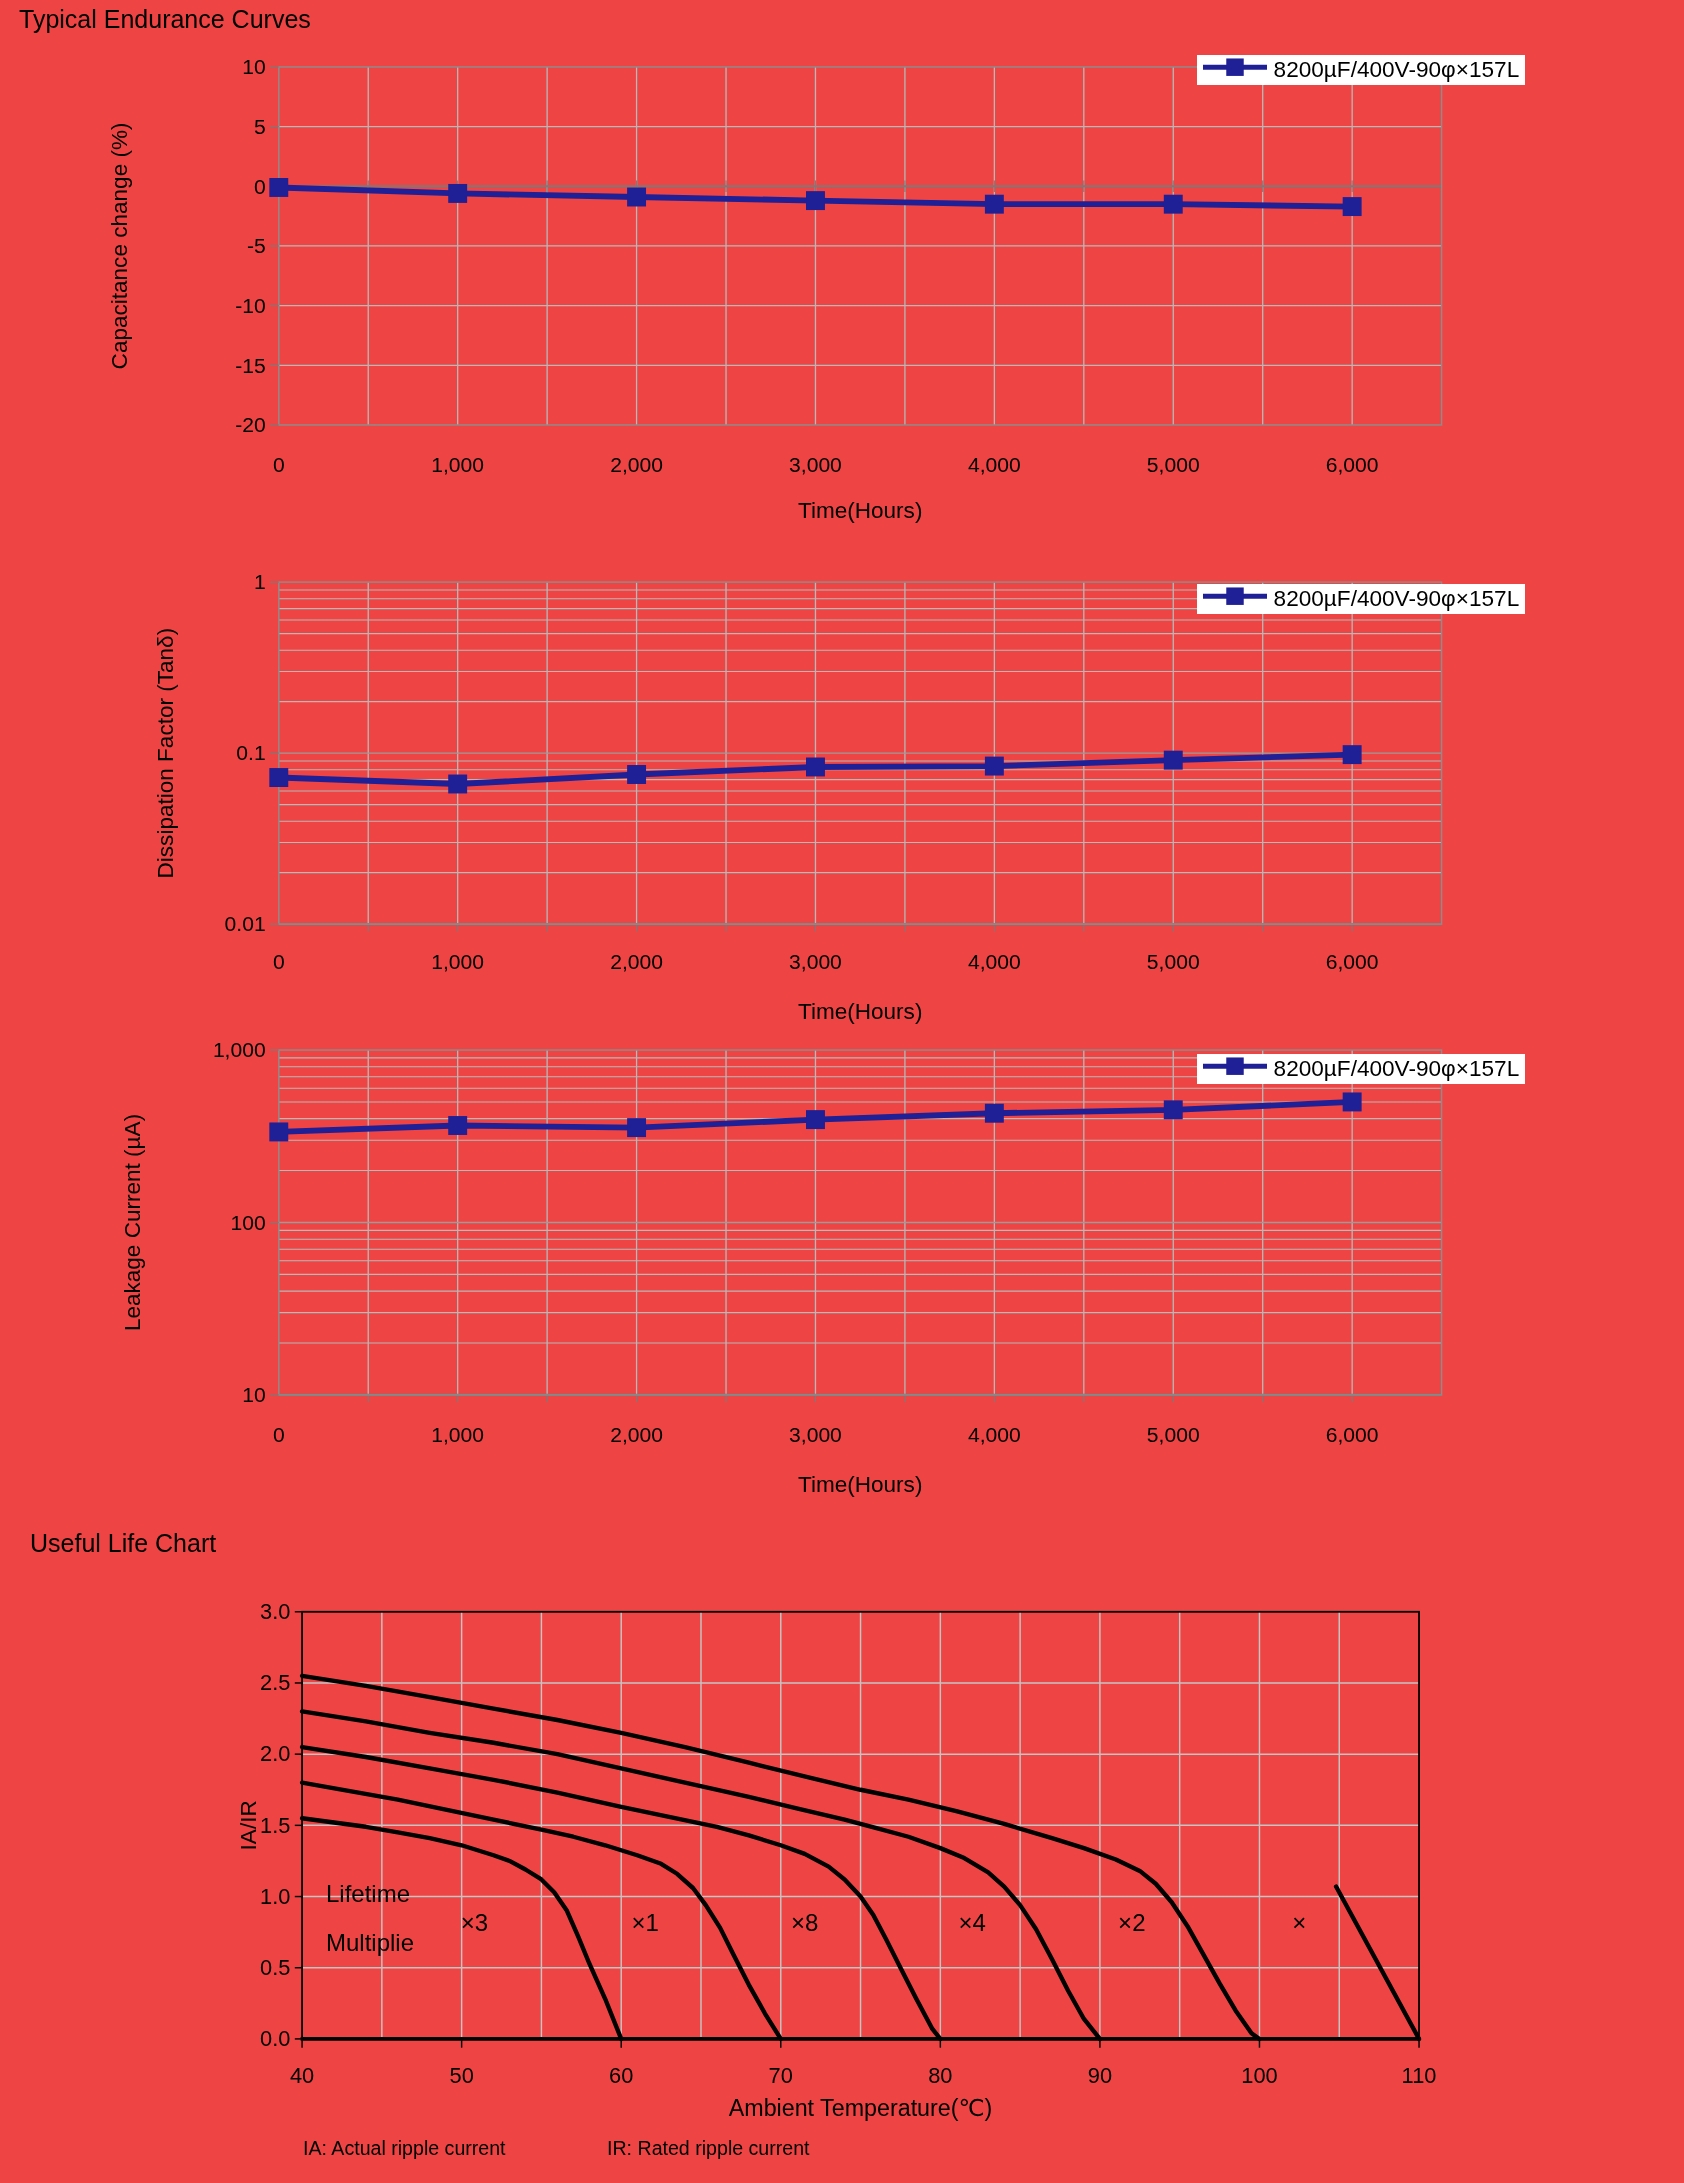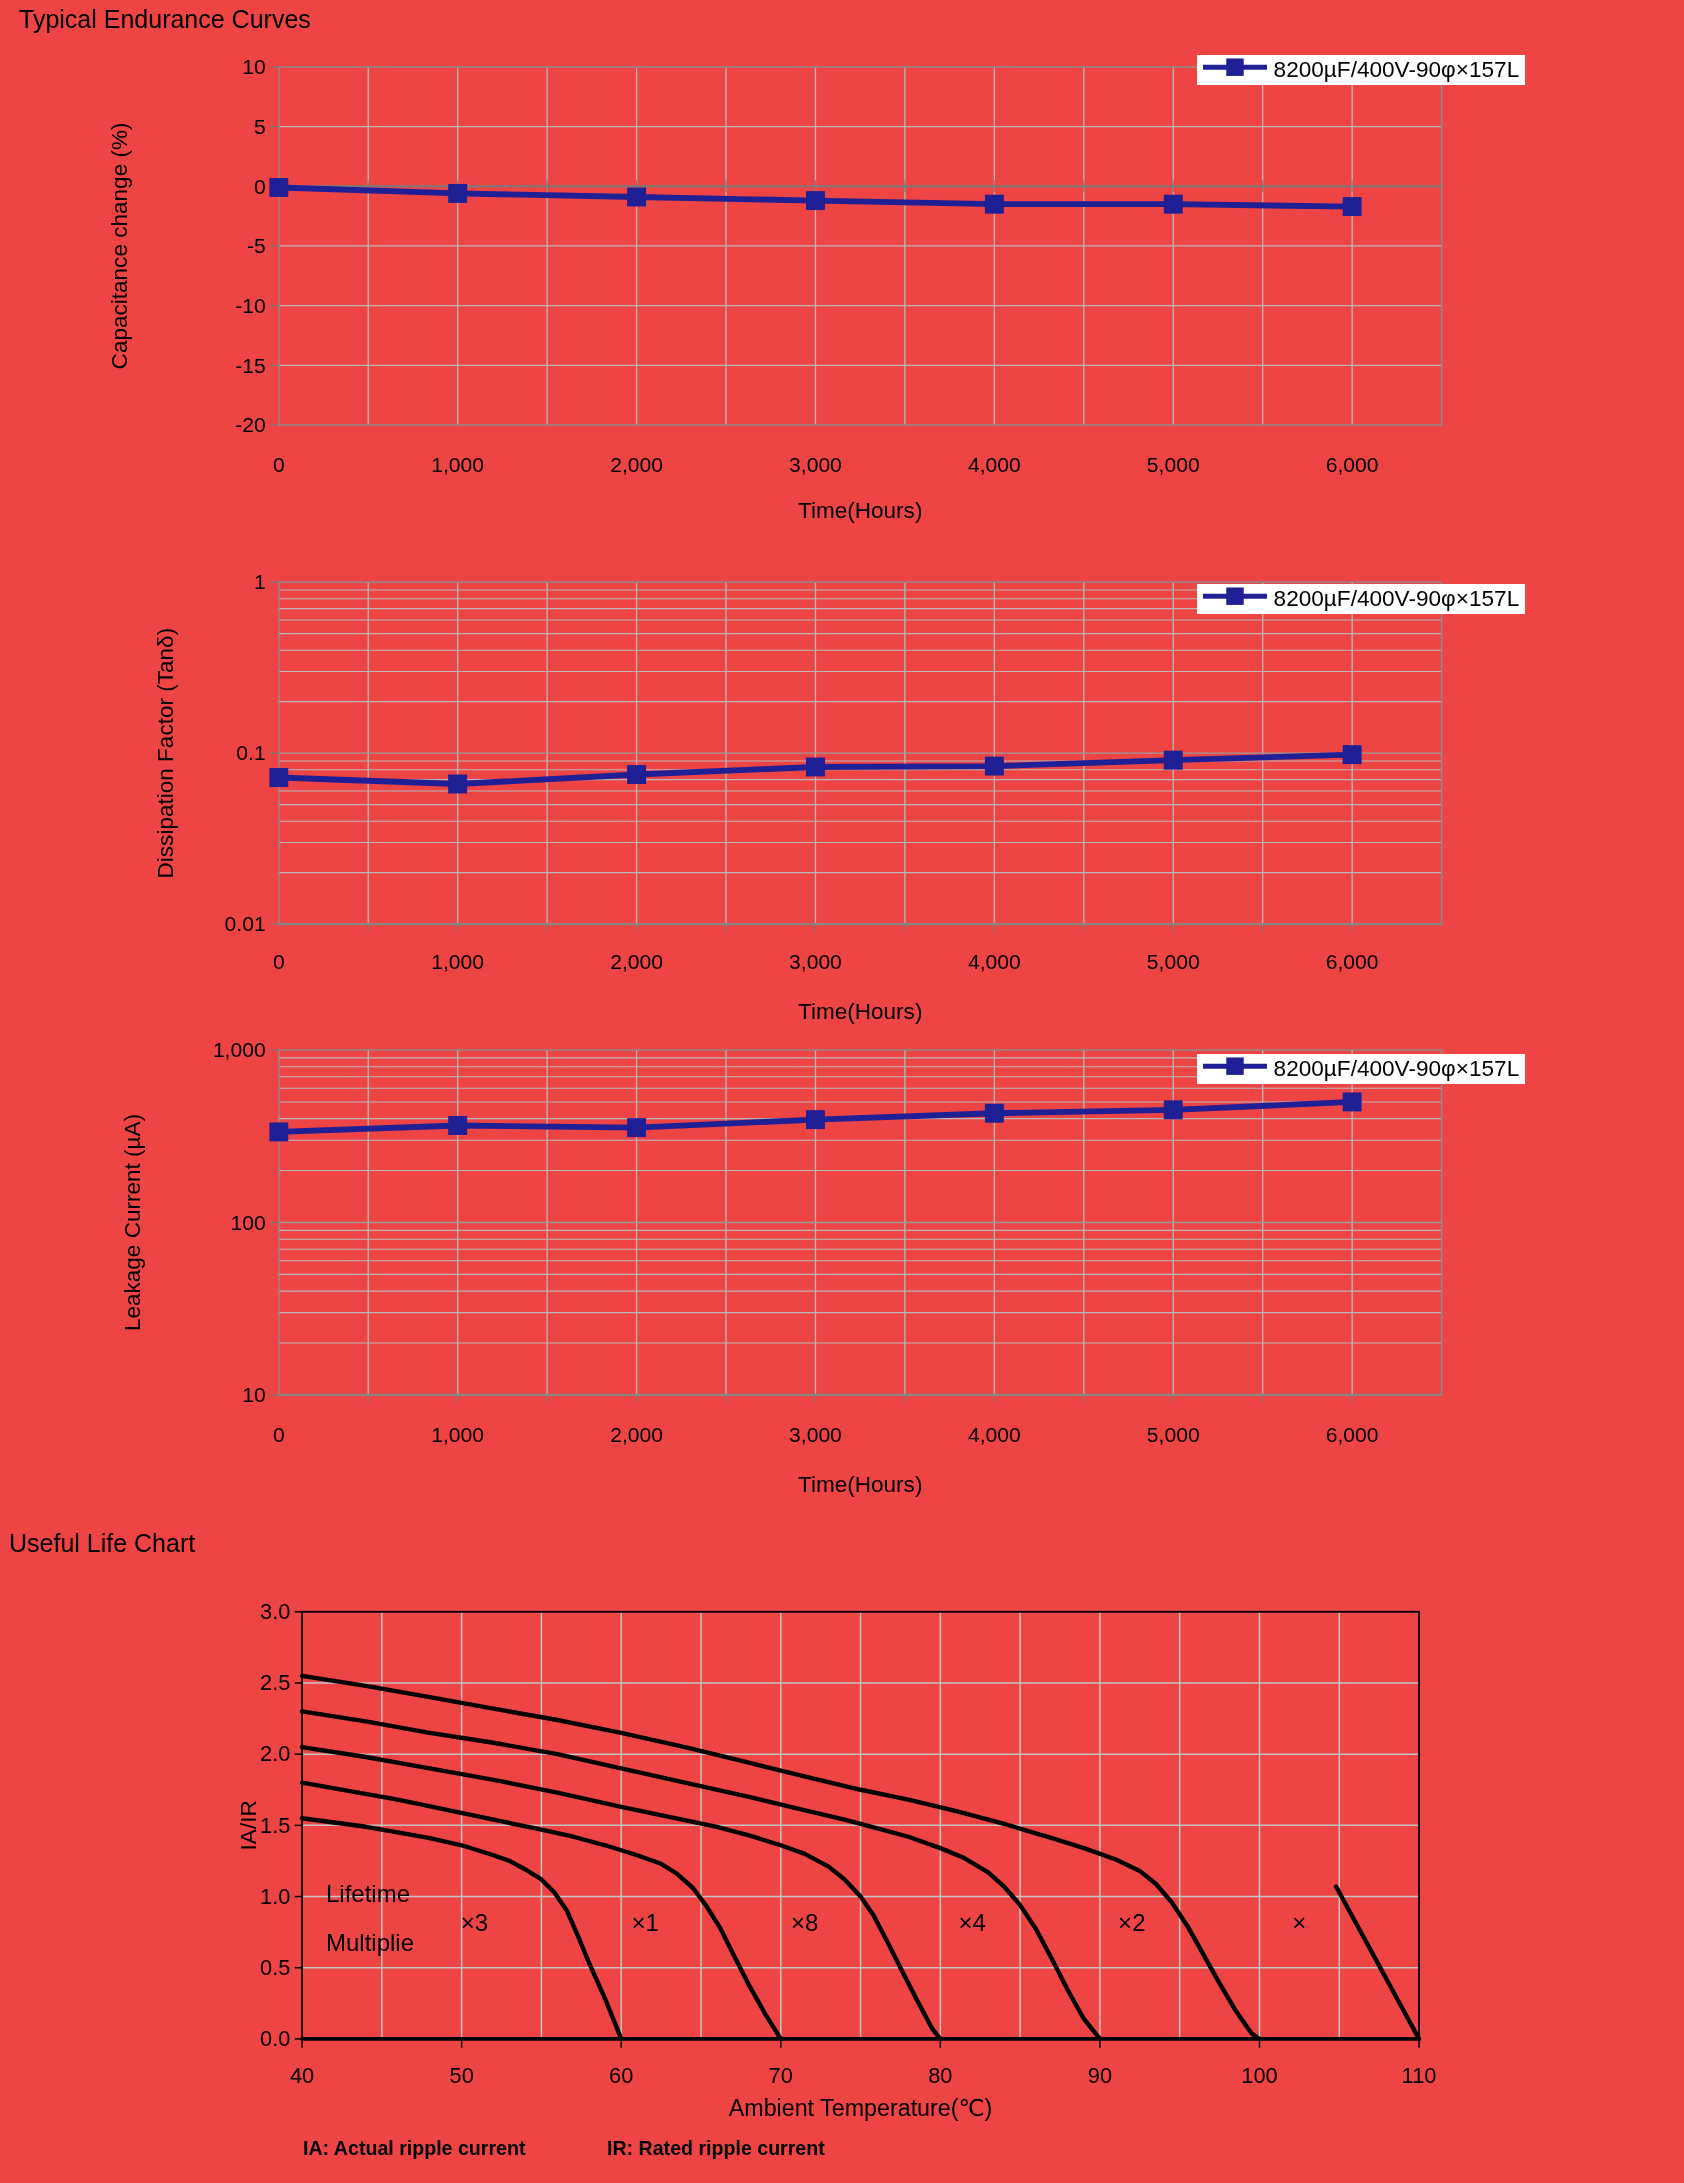--- a/index.html
+++ b/index.html
@@ -2,29 +2,29 @@
 <html style="--navy: #1f1f96;font-size:11.6px"><head>
 <meta charset="utf-8">
 <style>
   html,body{margin:0;padding:0;background:#fff;}
   body{font-family:"Liberation Sans","DejaVu Sans",sans-serif;color:#000;}
   #page{position:relative;width:1684px;height:2183px;background:#ef4444;overflow:hidden;}
   #plots{position:absolute;left:0;top:0;}
   #plots text{fill:#000;}
   .sec-title{position:absolute;font-size:25px;line-height:1.1;color:#000;white-space:nowrap;}
   #title-endurance{left:19px;top:5.8px;}
-  #title-life{left:9px;top:1530px;}
+  #title-life{left:30px;top:1530px;}
   .legend{position:absolute;right:159px;display:flex;gap:6.5px;
           background:#fff;padding:2.2px 5.8px;font-size:22.6px;white-space:nowrap;}
   #legend-capacitance{top:55px;}
   #legend-dissipation{top:584px;}
   #legend-leakage{top:1054px;}
   .legend .lmark line{stroke:var(--navy,#1f1f96);stroke-width:7;}
   .legend .lmark rect{fill:var(--navy,#1f1f96);}
-  .footnote-span{position:absolute;font-size:19.6px;white-space:nowrap;font-weight:bold;}
+  .footnote-span{position:absolute;font-size:19.6px;white-space:nowrap;}
   #fn-ia{left:303px;top:2137px;}
   #fn-ir{left:607px;top:2137px;}
 </style>
 </head>
 <body>
 
 <div id="page">
 
   <div class="sec-title" id="title-endurance">Typical Endurance Curves</div>
 

